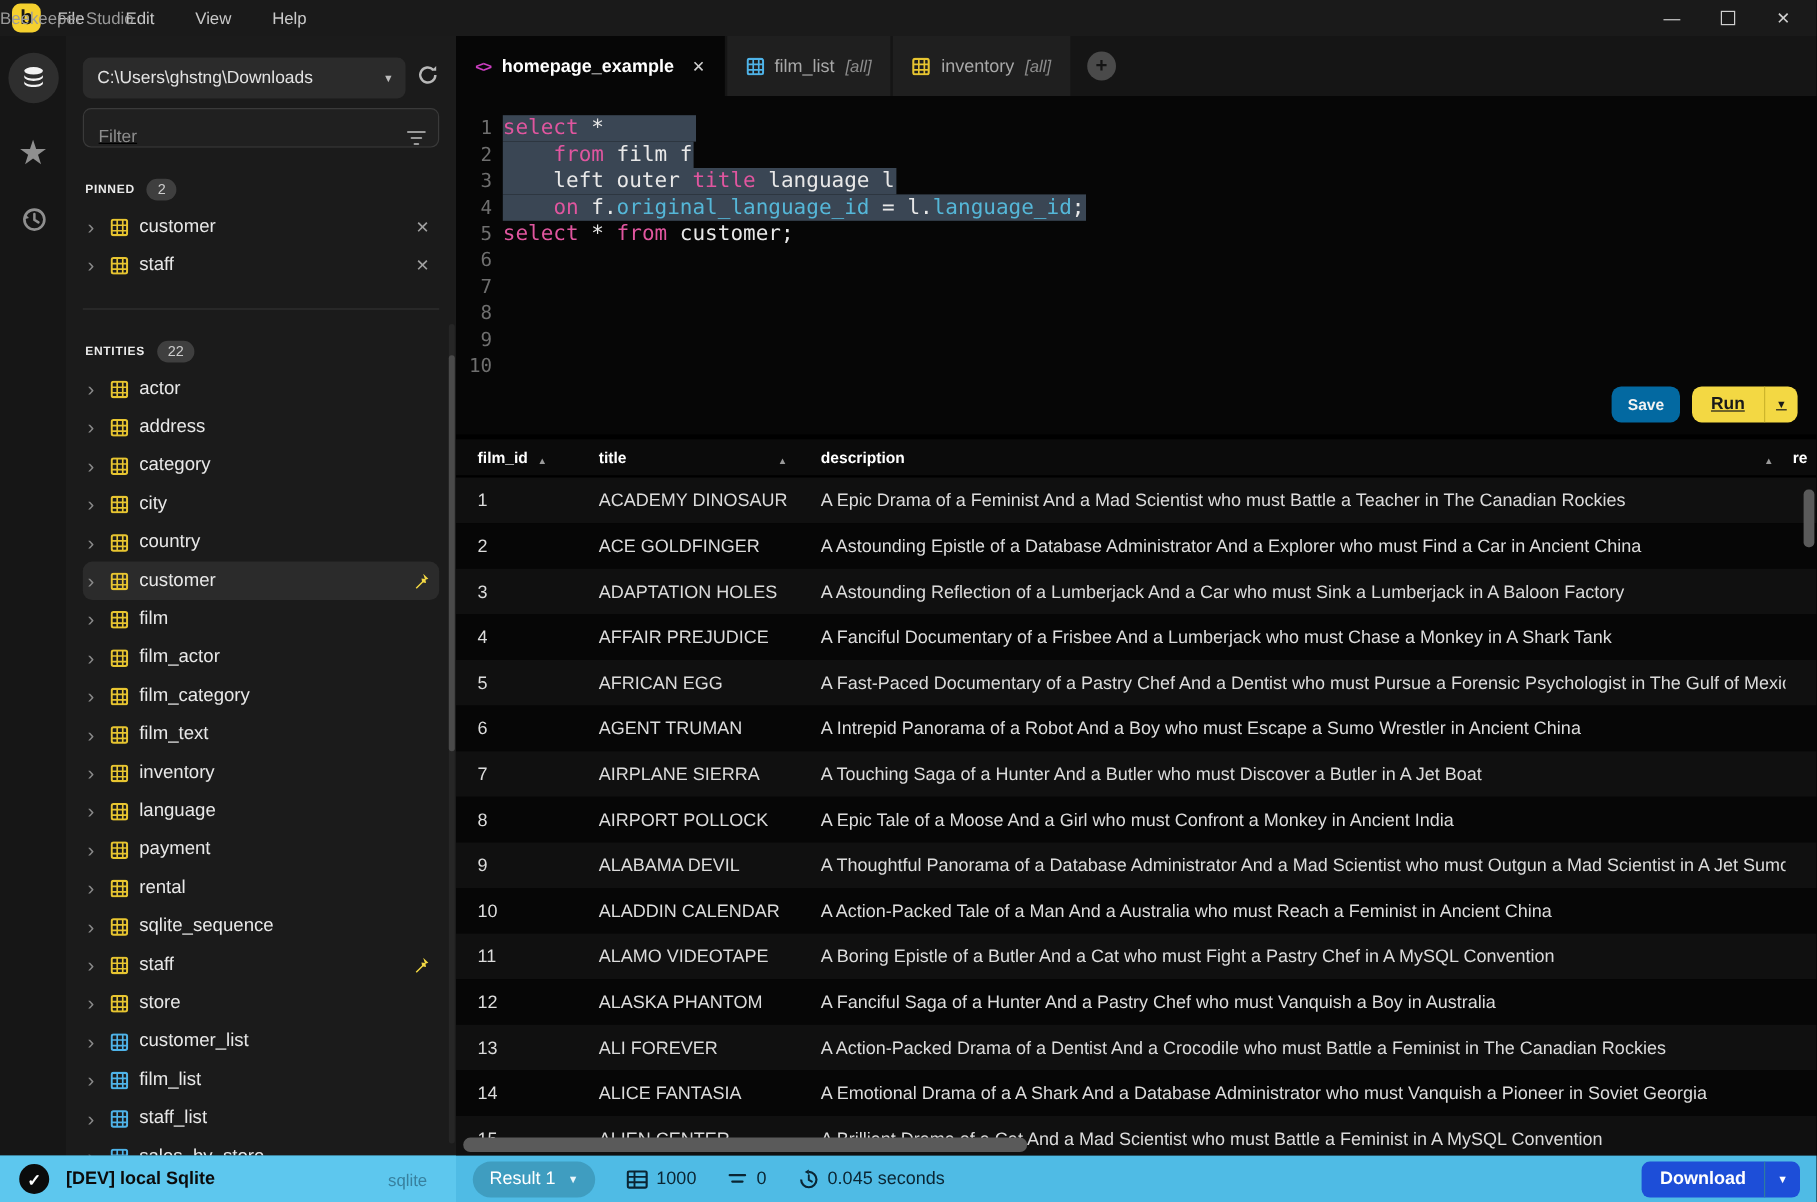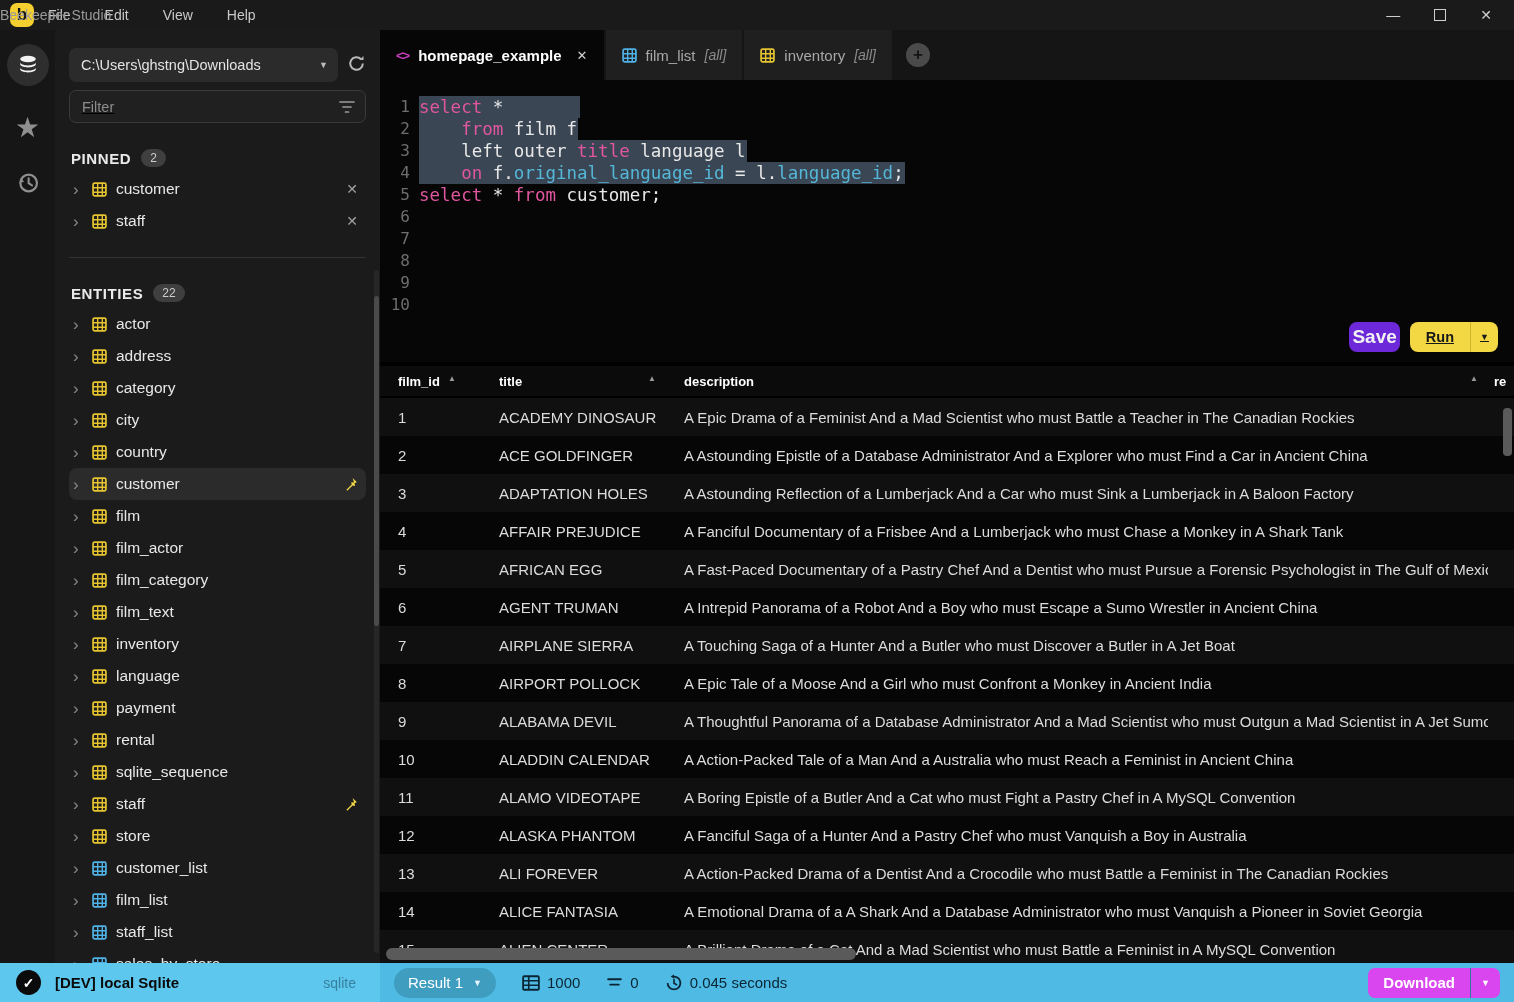--- a/index.html
+++ b/index.html
@@ -22,25 +22,25 @@
   .rail { width:55px; background:#161616; display:flex; flex-direction:column; align-items:center; padding-top:14px; gap:28px; }
   .rail-circle { width:42px; height:42px; border-radius:50%; background:#2e2e2e; display:flex; align-items:center; justify-content:center; }
   .rail-star { color:#8f8f8f; font-size:28px; line-height:1; }
   .sidebar { width:325px; background:#1b1b1b; position:relative; padding:18px 14px 0 14px; overflow:hidden; }
 
   
   .conn-row { display:flex; align-items:center; gap:9px; }
   .conn-box { flex:1; height:34px; background:#2b2b2b; border-radius:7px; display:flex; align-items:center; padding:0 10px 0 12px; min-width:0; }
   .conn-path { color:#e3e3e3; font-size:14.5px; white-space:nowrap; overflow:hidden; flex:1; }
   .conn-caret { color:#bdbdbd; font-size:9px; margin-left:6px; }
-  .filter-row { margin-top:8px; height:33px; border:1px solid #3a3a3a; background:#202020; border-radius:7px; display:flex; align-items:center; padding:0 10px 0 12px;text-decoration:underline; }
+  .filter-row { margin-top:8px; height:33px; border:1px solid #3a3a3a; background:#202020; border-radius:7px; display:flex; align-items:flex-end; padding:0 10px 0 12px;text-decoration:underline; }
   .filter-input { flex:1; background:transparent; border:none; outline:none; color:#dedede; font-size:14.5px; font-family:"Liberation Sans",sans-serif; }
   .filter-input::placeholder { color:#8d8d8d; }
   .sec-head { display:flex; align-items:center; gap:10px; margin:26px 0 6px 2px; }
-  .sec-label { color:#eaeaea; font-weight:bold; font-size:15px; letter-spacing:0.6px; }
+  .sec-label { color:#eaeaea; font-weight:bold; font-size:10px; letter-spacing:0.6px; }
   .badge { background:#3f3f3f; color:#cdcdcd; font-size:12px; border-radius:10px; padding:2px 9px; }
   .side-item { height:32px; display:flex; align-items:center; gap:9px; padding:0 8px 0 4px; border-radius:8px; position:relative; }
   .side-item.selected { background:#2b2b2b; }
   .chev { color:#8a8a8a; font-size:17px; line-height:1; width:10px; }
   .side-label { color:#e8e8e8; font-size:15.5px; white-space:nowrap; }
   .side-x { margin-left:auto; color:#a0a0a0; font-size:14px; }
   .side-pin { margin-left:auto; display:flex; }
   .side-divider { border-top:1px solid #333; margin:20px 0 4px 0; }
   .sb-scroll { position:absolute; right:1px; top:240px; bottom:10px; width:5px; background:#262626; border-radius:3px; }
   .sb-thumb { position:absolute; top:26px; width:5px; height:330px; background:#4a4a4a; border-radius:3px; }
@@ -59,51 +59,51 @@
   .editor { height:286px; position:relative; background:#060606; border-bottom:4px solid #000; }
   .code { padding-top:16px; font-family:"DejaVu Sans Mono", monospace; font-size:17.5px; }
   .code-line { display:flex; height:22px; line-height:22px; white-space:pre; }
   .ln { width:30px; text-align:right; color:#6e6e6e; margin-right:9px; flex:none; font-size:16px; }
   .lt { color:#e8e8e8; }
   .lt.sel { background:#3a4654; padding-right:1px; }
   .code-line:nth-child(1) .lt.sel { padding-right:77px; }
   .kw { color:#e0569f; }
   .id { color:#55b7d8; }
   .editor-actions { position:absolute; right:16px; bottom:10px; display:flex; gap:10px; }
-  .btn-save { height:30px; padding:0 3px; background:#6d28d9; color:#f2f2f2; font-size:19px; font-weight:bold; border-radius:8px; display:flex; align-items:center; }
+  .btn-save { height:30px; padding:0 13px; background:#0369a1; color:#f2f2f2; font-size:13px; font-weight:bold; border-radius:8px; display:flex; align-items:center; }
   .btn-run { height:30px; background:#f3d843; color:#191919; border-radius:8px; display:flex; align-items:stretch; overflow:hidden; font-weight:bold;text-decoration:underline; }
   .btn-run-label { padding:0 16px; display:flex; align-items:center; font-size:14.5px; }
   .btn-run-caret { width:28px; display:flex; align-items:center; justify-content:center; border-left:1px solid #cdb52c; font-size:9px; }
 
   
   .results { flex:1; position:relative; overflow:hidden; }
   .t-grid { display:grid; grid-template-columns:101px 185px 1fr 26px; align-items:center; }
   .t-head { height:32px; border-bottom:2px solid #000; background:#0b0b0b; }
-  .th { display:flex; align-items:flex-start; color:#fff; font-size:13px; font-weight:bold; padding-left:18px; overflow:hidden; white-space:nowrap; }
+  .th { display:flex; align-items:flex-end; color:#fff; font-size:13px; font-weight:bold; padding-left:18px; overflow:hidden; white-space:nowrap; }
   .sort { color:#9a9a9a; font-size:8px; margin-left:8px; }
   .sort.right { margin-left:auto; margin-right:10px; }
   .t-row { height:38px; color:#dcdcdc; font-size:15px; }
   .t-row:nth-child(odd) { background:#101010; }
   .t-row:nth-child(even) { background:#060606; }
   .td { padding-left:18px; white-space:nowrap; overflow:hidden; }
   .v-thumb { position:absolute; right:2px; top:42px; width:9px; height:48px; background:#5a5a5a; border-radius:4px; }
   .h-scroll { position:absolute; left:6px; bottom:3px; width:470px; height:12px; background:#5a5a5a; border-radius:6px; }
 
   
   .statusbar { position:absolute; left:0; right:0; bottom:0; height:39px; background:#4fbbe5; display:flex; align-items:center; }
   .sb-left { width:380px; height:100%; background:#5dc7ee; display:flex; align-items:center; padding:0 16px; }
   .sb-check { width:25px; height:25px; background:#0b0b0b; border-radius:50%; color:#fff; font-size:14px; font-weight:bold; display:flex; align-items:center; justify-content:center; margin-right:14px; }
   .sb-conn { color:#0b0b0b; font-weight:bold; font-size:15px; }
   .sb-dialect { margin-left:auto; color:#38809e; font-size:14px; padding-right:8px; }
   .sb-main { flex:1; display:flex; align-items:center; padding:0 14px; height:100%; }
   .result-pill { height:30px; background:#3f9dc0; border-radius:15px; color:#fff; font-size:15px; display:flex; align-items:center; gap:10px; padding:0 14px; }
   .result-caret { font-size:9px; color:#e8f6fb; }
   .sb-stat { display:flex; align-items:center; gap:7px; color:#0a2533; font-size:15px; margin-left:26px; }
   .sb-stat svg { display:block; }
-  .btn-download { margin-left:auto; height:30px; background:#d946ef; border-radius:7px; color:#fff; font-weight:bold; display:flex; align-items:stretch; overflow:hidden; }
+  .btn-download { margin-left:auto; height:30px; background:#1d4ed8; border-radius:7px; color:#fff; font-weight:bold; display:flex; align-items:stretch; overflow:hidden; }
   .dl-label { padding:0 15px; display:flex; align-items:center; font-size:15px; }
   .dl-caret { width:30px; display:flex; align-items:center; justify-content:center; border-left:1px solid #2e7ba0; font-size:9px; }
 </style>
 </head>
 <body>
 
 <div class="window">
 
   <div class="titlebar">
     <div class="logo">b</div>

